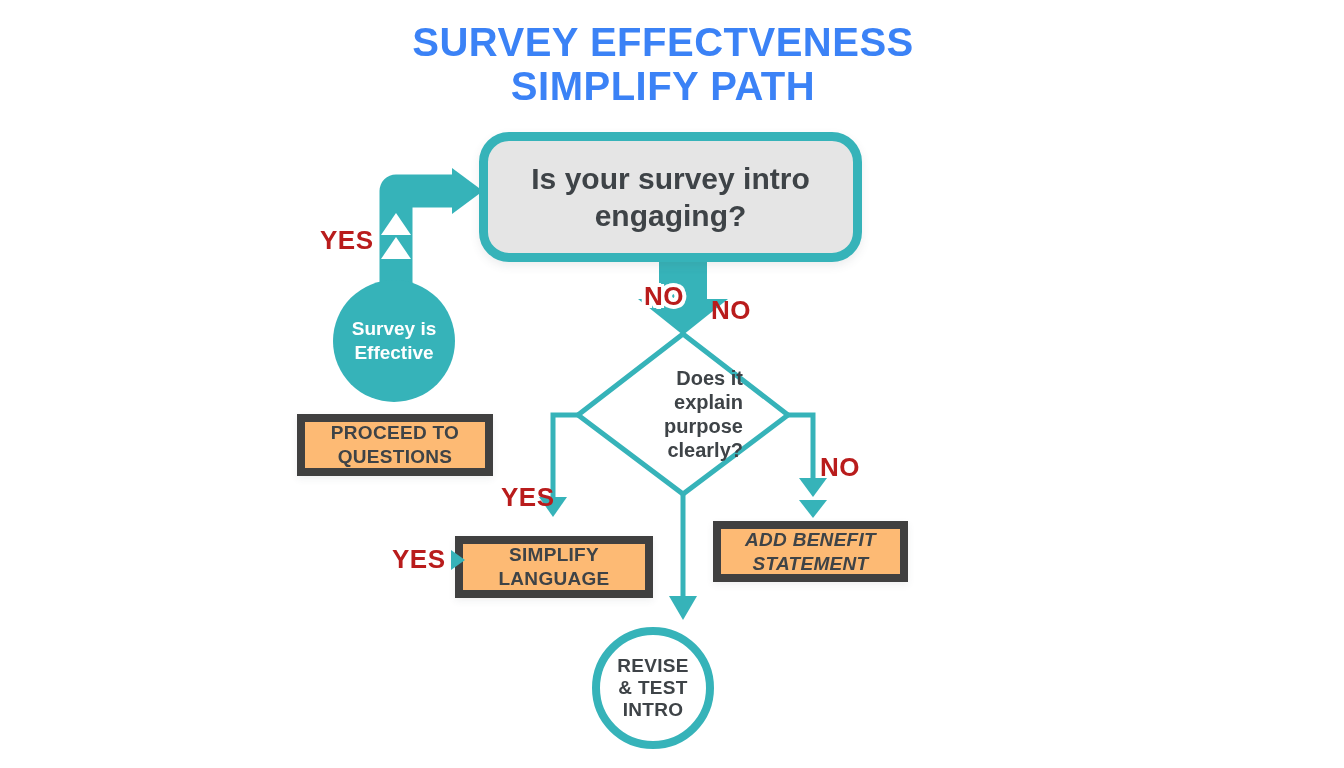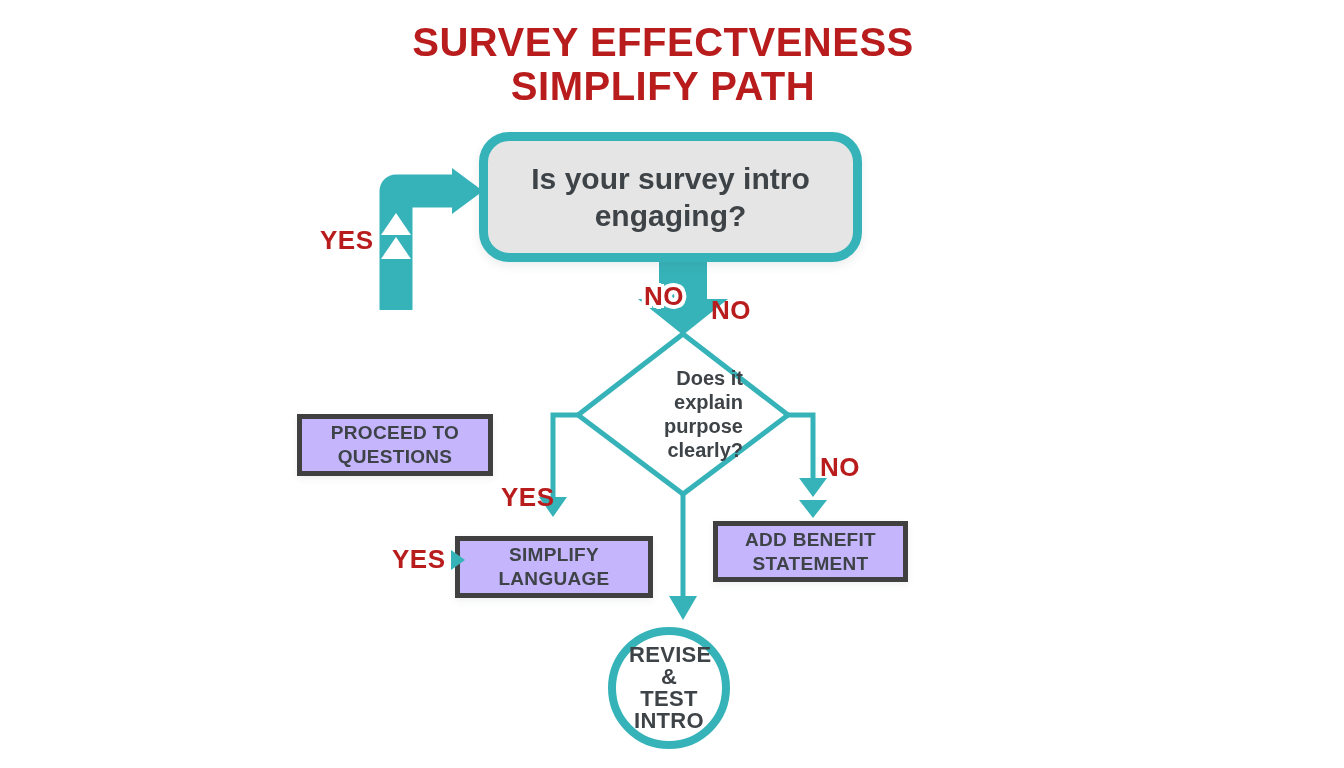--- a/index.html
+++ b/index.html
@@ -6,45 +6,45 @@
   .stage{
     position:relative;width:1344px;height:768px;background:#ffffff;overflow:hidden;
     font-family:"Liberation Sans", sans-serif;color:#3E4347;
   }
   .stage *{box-sizing:border-box;}
   svg.connectors{position:absolute;left:0;top:0;z-index:1;}
   .node{position:absolute;z-index:2;display:flex;align-items:center;justify-content:center;text-align:center;}
   .edge-label{position:absolute;z-index:3;font-weight:700;font-size:26px;color:#b91c1c;letter-spacing:.5px;white-space:nowrap;}
   .title{
     position:absolute;left:363px;top:20px;width:600px;text-align:center;z-index:2;
-    font-weight:700;font-size:40px;line-height:44px;letter-spacing:.5px;color:#b91c1c;
+    font-weight:700;font-size:40px;line-height:44px;letter-spacing:.5px;color:#3b82f6;
   }
   .rounded-box{
     left:479px;top:132px;width:383px;height:130px;
     background:#e5e5e5;border:9px solid #36B3B9;border-radius:30px;
     box-shadow:0 4px 10px rgba(70,80,90,.10);
   }
   .rounded-box .txt{font-weight:700;font-size:30px;line-height:37px;padding:0 18px;}
   .rect-box{
-    background:#c4b5fd;border:5px solid #404040;
+    background:#fdba74;border:8px solid #404040;
     box-shadow:0 3px 7px rgba(70,80,90,.08);
     font-weight:700;font-size:19px;line-height:24px;letter-spacing:.3px;
   }
   .proceed-box{left:297px;top:414px;width:196px;height:62px;}
   .simplify-box{left:455px;top:536px;width:198px;height:62px;}
-  .benefit-box{left:713px;top:521px;width:195px;height:61px;}
+  .benefit-box{left:713px;top:521px;width:195px;height:61px;font-style:italic;}
   .circle-filled{
     left:333px;top:280px;width:122px;height:122px;border-radius:50%;
     background:#36B3B9;color:#fff;font-weight:700;font-size:19px;line-height:24px;
   }
   .circle-filled .txt{width:96px;}
   .circle-outline{
-    left:608px;top:627px;width:122px;height:122px;border-radius:50%;
+    left:592px;top:627px;width:122px;height:122px;border-radius:50%;
     background:#fff;border:8px solid #36B3B9;
-    font-weight:700;font-size:22px;line-height:22px;letter-spacing:.3px;
+    font-weight:700;font-size:19px;line-height:22px;letter-spacing:.3px;
   }
   .circle-outline .txt{width:80px;}
   .diamond-label{
     position:absolute;left:623px;top:366px;width:120px;z-index:2;text-align:right;
     font-weight:700;font-size:20px;line-height:24px;
   }
   .no-outlined{
     left:644px;top:281px;
     text-shadow:-3px -3px 0 #fff,3px -3px 0 #fff,-3px 3px 0 #fff,3px 3px 0 #fff,
                 -4px 0 0 #fff,4px 0 0 #fff,0 -4px 0 #fff,0 4px 0 #fff;
@@ -85,20 +85,23 @@
 
   <div class="title">
     <div>SURVEY EFFECTVENESS</div>
     <div>SIMPLIFY PATH</div>
   </div>
 
   <div class="node rounded-box">
     <div class="txt">Is your survey intro engaging?</div>
   </div>
 
+  <div class="node circle-filled">
+    <div class="txt">Survey is Effective</div>
+  </div>
 
   <div class="node rect-box proceed-box">
     <div class="txt">PROCEED TO QUESTIONS</div>
   </div>
 
   <div class="diamond-label">Does it explain purpose clearly?</div>
 
   <div class="node rect-box simplify-box">
     <div class="txt">SIMPLIFY LANGUAGE</div>
   </div>

